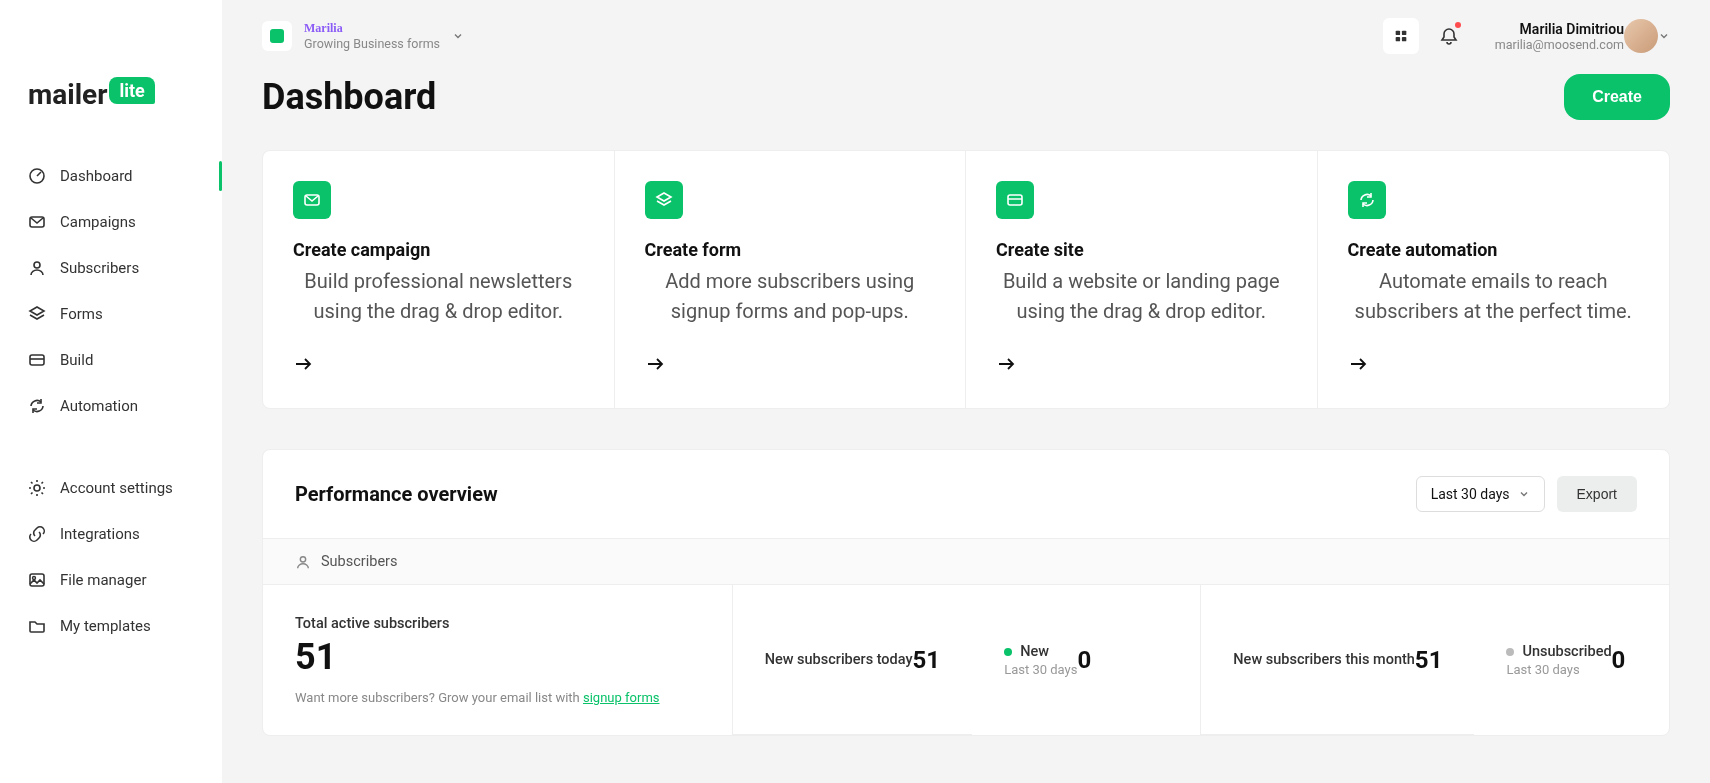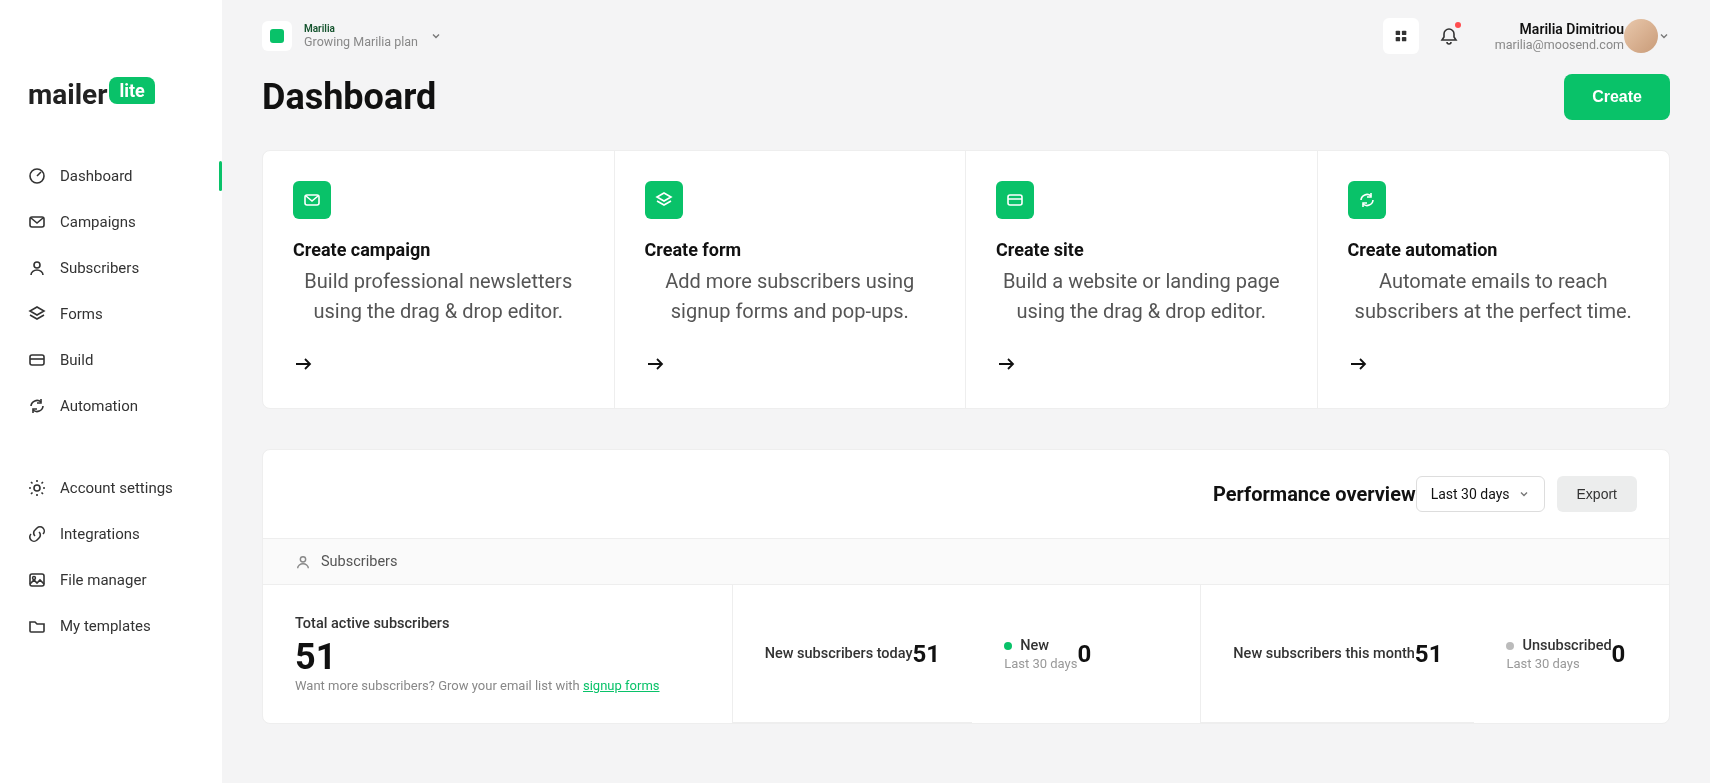--- a/index.html
+++ b/index.html
@@ -62,21 +62,21 @@
     padding: 18px 40px 0;
   }
   .account-switch { display: flex; align-items: center; gap: 12px; cursor: pointer; }
   .account-icon {
     width: 30px; height: 30px; background: #fff; border-radius: 6px;
     display: flex; align-items: center; justify-content: center;
   }
   .account-icon-inner {
     width: 14px; height: 14px; background: #09c269; border-radius: 3px;
   }
-  .account-text .name { font-weight: 600; font-size: 10px; color: #14532d; }
+  .account-text .name { font-weight: 600; font-size: 12px; color: #8b5cf6; font-family: Liberation Serif, serif; }
   .account-text .plan { font-size: 12.5px; color: #888; }
   .topbar-right { display: flex; align-items: center; gap: 12px; }
   .icon-btn {
     width: 36px; height: 36px; border-radius: 6px; display: flex;
     align-items: center; justify-content: center; cursor: pointer; position: relative;
   }
   .icon-btn.apps { background: #fff; }
   .icon-btn.bell { }
   .bell-dot {
     position: absolute; top: 4px; right: 6px; width: 6px; height: 6px;
@@ -92,21 +92,21 @@
   }
 
   
   .header-row {
     display: flex; align-items: center; justify-content: space-between;
     padding: 20px 40px 30px;
   }
   .page-title { font-size: 36px; font-weight: 700; color: #111; }
   .create-btn {
     background: #09c269; color: #fff; font-weight: 600; font-size: 16px;
-    padding: 14px 28px; border: none; border-radius: 8px; cursor: pointer;
+    padding: 14px 28px; border: none; border-radius: 16px; cursor: pointer;
   }
 
   
   .cards {
     display: grid; grid-template-columns: repeat(4, 1fr);
     gap: 0; margin: 0 40px; background: #fff; border-radius: 8px; overflow: hidden;
     border: 1px solid #eee;
   }
   .card {
     padding: 30px; border-right: 1px solid #eee; cursor: pointer;
@@ -120,21 +120,21 @@
   .card-title { font-size: 18px; font-weight: 700; margin-bottom: 6px; color:#111;}
   .card-desc { font-size: 20px; color: #555; line-height: 1.5; min-height: 44px; text-align: center; }
   .card-arrow { margin-top: 28px; color: #111; }
   .card-arrow svg { width: 20px; height: 20px; }
 
   
   .perf {
     margin: 40px 40px 0; background: #fff; border-radius: 8px; border: 1px solid #eee;
   }
   .perf-header {
-    display: flex; align-items: center; justify-content: flex-end;
+    display: flex; align-items: center; justify-content: space-between;
     padding: 26px 32px;
   }
   .perf-title { font-size: 20px; font-weight: 700; color: #111; }
   .perf-actions { display: flex; align-items: center; gap: 12px; }
   .dropdown {
     border: 1px solid #ddd; border-radius: 6px; padding: 9px 14px;
     font-size: 14px; display: flex; align-items: center; gap: 8px; cursor: pointer;
     background: #fff;
   }
   .export-btn {
@@ -147,21 +147,21 @@
     font-size: 14.5px; color: #555;
   }
   .perf-tab svg { width: 16px; height: 16px; stroke: #888; }
 
   .stats { display: grid; grid-template-columns: 1fr 1fr 1fr; border-top: 1px solid #eee; }
   .stat-left {
     padding: 30px 32px;
   }
   .stat-left .label { font-size: 14.5px; color: #333; margin-bottom: 4px; font-weight: 500;}
   .stat-left .big { font-size: 36px; font-weight: 700; color: #111; }
-  .stat-left .sub { font-size: 13px; color: #888; margin-top: 0; }
+  .stat-left .sub { font-size: 13px; color: #888; margin-top: 12px; }
   .stat-left .link { color: #09c269; }
 
   .stat-col { display: flex; flex-direction: row; border-left: 1px solid #eee; }
   .stat-cell {
     display: flex; justify-content: space-between; align-items: center;
     padding: 22px 32px; border-bottom: 1px solid #eee;
   }
   .stat-col .stat-cell:last-child { border-bottom: none; }
   .stat-cell .meta .name { font-size: 14.5px; color: #333; font-weight: 500;}
   .stat-cell .meta .period { font-size: 13px; color: #999; margin-top: 2px; }
@@ -309,21 +309,21 @@
   </aside>
 
   <main class="main">
     <div class="topbar">
       <div class="account-switch">
         <div class="account-icon">
             <div class="account-icon-inner"></div>
           </div>
         <div class="account-text">
           <div class="name">Marilia</div>
-          <div class="plan">Growing Marilia plan</div>
+          <div class="plan">Growing Business forms</div>
         </div>
         <svg class="chev" viewBox="0 0 16 16">
             <use href="#i-chev"></use>
           </svg>
       </div>
       <div class="topbar-right">
         <div class="icon-btn apps">
           <svg viewBox="0 0 18 18" width="16" height="16" fill="#333">
               <use href="#i-apps"></use>
             </svg>

